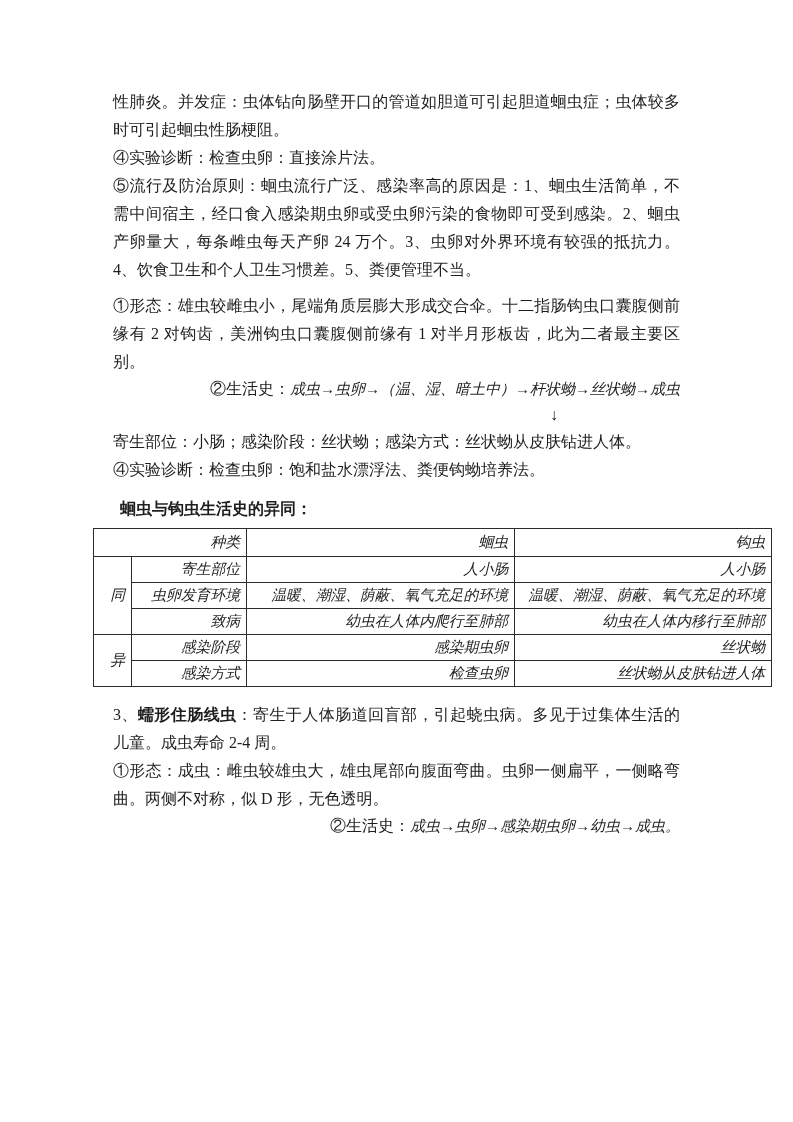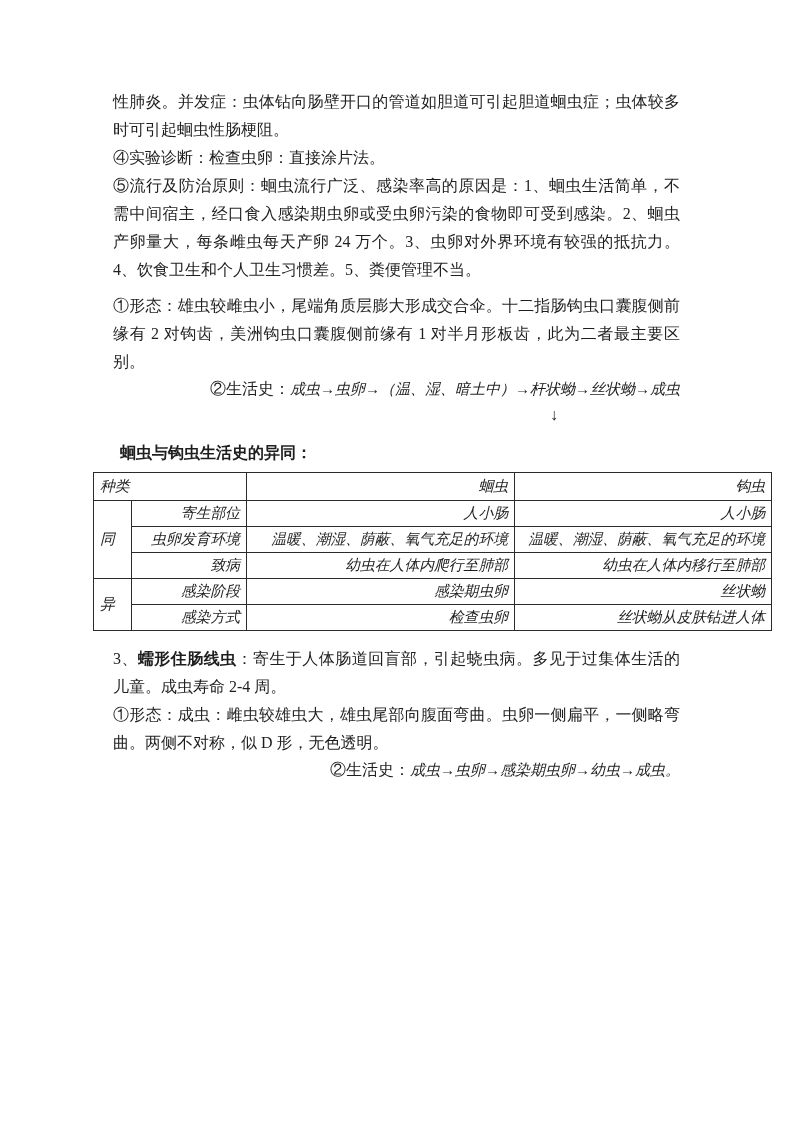--- a/index.html
+++ b/index.html
@@ -52,38 +52,40 @@
     height: 26px;
     line-height: 25px;
     font-size: 14.8px;
     font-style: italic;
     white-space: nowrap;
     overflow: hidden;
     text-align: right;
     vertical-align: middle;
   }
   table.cmp tr.hdr td { height: 28px; }
-  table.cmp td.ctr { text-align: left; font-family: Liberation Serif, serif; }
+  table.cmp td.ctr { text-align: right; font-family: Liberation Serif, serif; }
 </style>
 </head>
 <body>
 
 <div class="page">
 
   <p class="body">性肺炎。并发症：虫体钻向肠壁开口的管道如胆道可引起胆道蛔虫症；虫体较多时可引起蛔虫性肠梗阻。</p>
   <p class="body">④实验诊断：检查虫卵：直接涂片法。</p>
   <p class="body">⑤流行及防治原则：蛔虫流行广泛、感染率高的原因是：1、蛔虫生活简单，不需中间宿主，经口食入感染期虫卵或受虫卵污染的食物即可受到感染。2、蛔虫产卵量大，每条雌虫每天产卵 24 万个。3、虫卵对外界环境有较强的抵抗力。4、饮食卫生和个人卫生习惯差。5、粪便管理不当。</p>
 
   <div class="sp8"></div>
 
   <p class="body">①形态：雄虫较雌虫小，尾端角质层膨大形成交合伞。十二指肠钩虫口囊腹侧前缘有 2 对钩齿，美洲钩虫口囊腹侧前缘有 1 对半月形板齿，此为二者最主要区别。</p>
 
   <p class="flow"><span>②生活史：</span><span class="kai">成虫→虫卵→（温、湿、暗土中）→杆状蚴→丝状蚴→成虫</span></p>
   <div class="arrow-row"><span>↓</span></div>
 
+  <p class="body">寄生部位：小肠；感染阶段：丝状蚴；感染方式：丝状蚴从皮肤钻进人体。</p>
+  <p class="body">④实验诊断：检查虫卵：饱和盐水漂浮法、粪便钩蚴培养法。</p>
 
   <div class="sp6"></div>
 
   <p class="table-title">蛔虫与钩虫生活史的异同：</p>
 
   <table class="cmp">
     <colgroup>
       <col style="width:38px">
         <col style="width:115px">
         <col style="width:268px">

